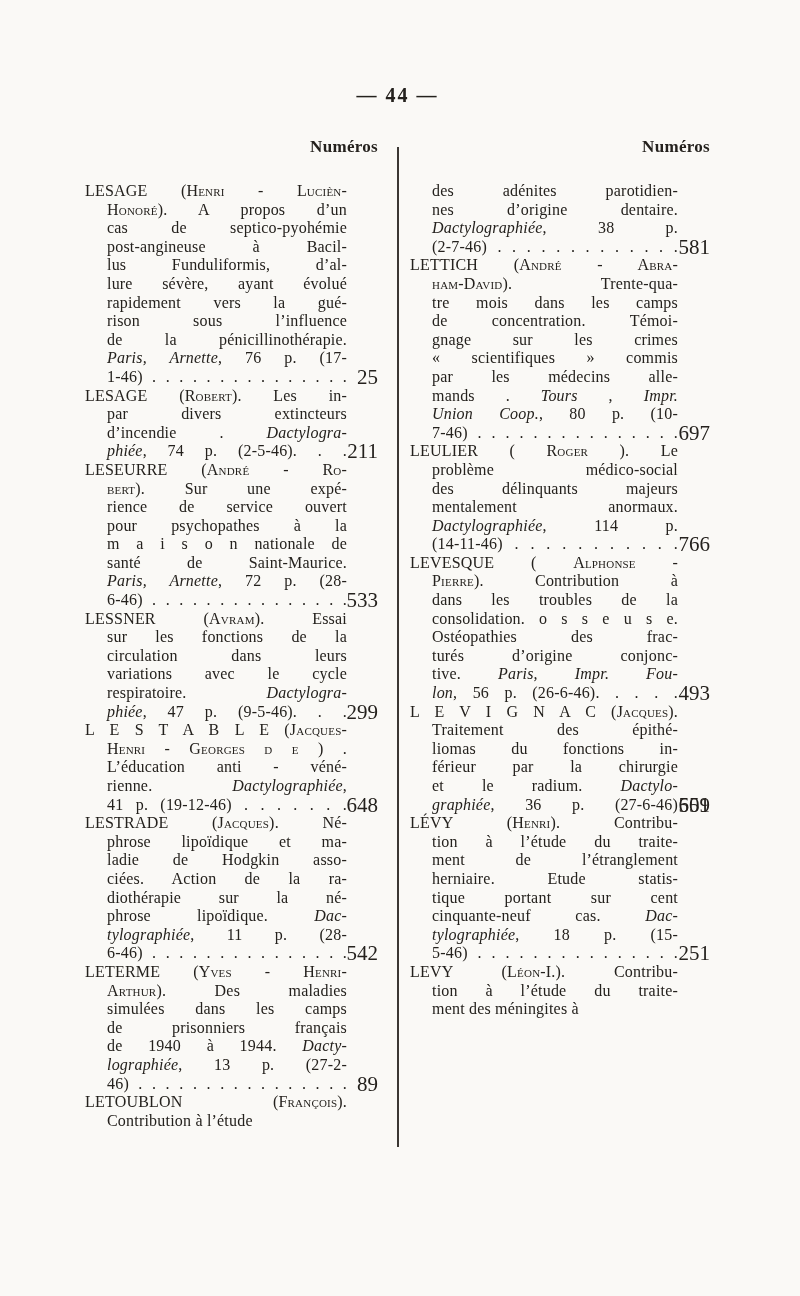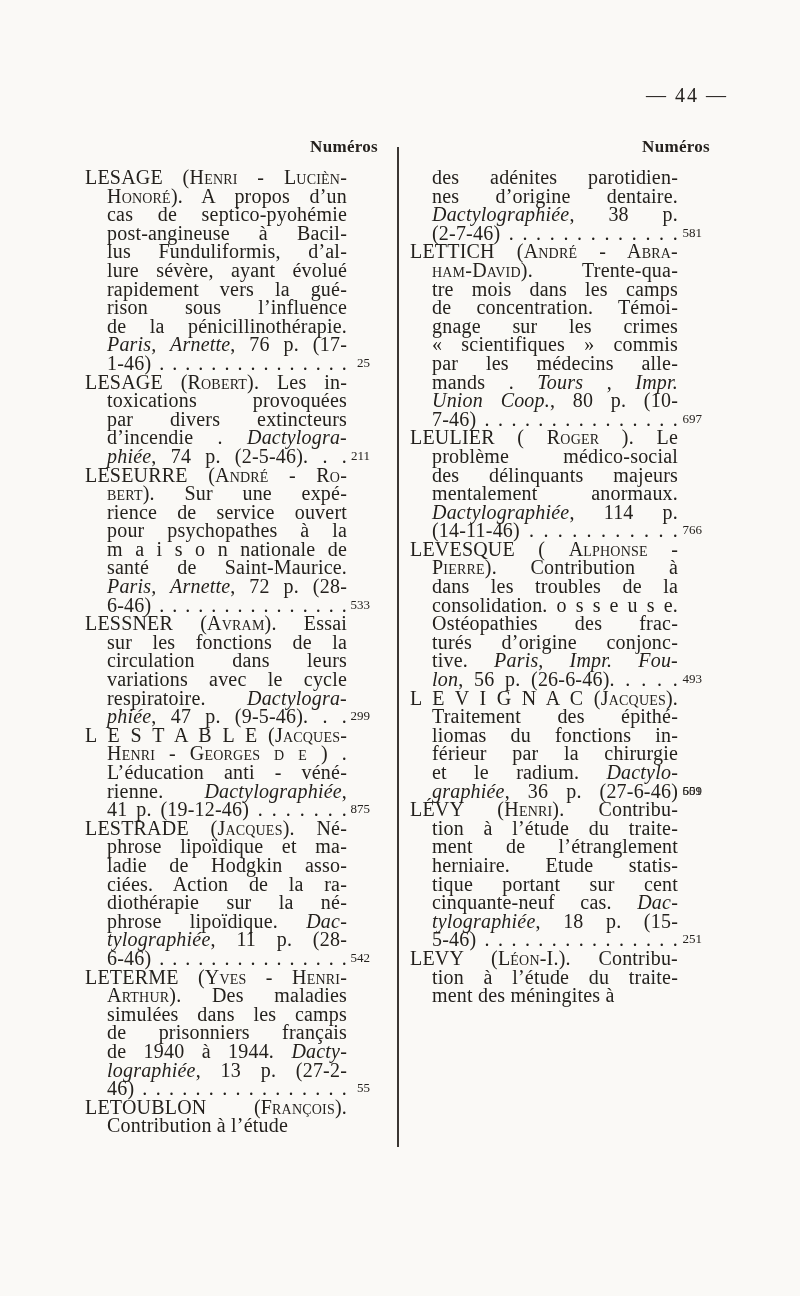--- a/index.html
+++ b/index.html
@@ -3,47 +3,47 @@
 <meta charset="utf-8">
 <style>
   html,body { margin:0; padding:0; background:#f9f8f5; }
   .page {
     position:relative; width:800px; height:1296px;
     background:#faf9f6; color:#24211d;
     font-family:"Liberation Serif", serif;
     overflow:hidden;
   }
   .page-number {
-    position:absolute; top:84px; left:103px; width:625px;
-    text-align:right; font-size:20px; font-weight:normal; letter-spacing:2px;
+    position:absolute; top:84px; left:85px; width:625px;
+    text-align:center; font-size:20px; font-weight:bold; letter-spacing:2px;
   }
   .column { position:absolute; top:137px; }
   .column.left  { left:85px;  width:293px; }
   .column.right { left:410px; width:300px; }
   .col-header {
     text-align:right; font-weight:bold; font-size:17px;
-    margin-bottom:11px; letter-spacing:0.3px;
+    margin-bottom:25px; letter-spacing:0.3px;
   }
   .divider {
     position:absolute; left:397px; top:147px;
     width:2px; height:1000px; background:#3b3733;
   }
   .entry { position:relative; }
   .lines {
-    width:262px; font-size:20px; line-height:18.6px;
+    width:262px; font-size:16px; line-height:18.6px;
     letter-spacing:0.2px;
   }
   .column.right .lines { width:268px; }
   .line { text-align:justify; text-align-last:justify; }
   .line.nojust { text-align-last:auto; }
   .line:not(:first-child) { padding-left:22px; }
   .entry.cont .line { padding-left:22px; }
   .num {
-    position:absolute; right:8px; bottom:0;
-    font-size:13px; line-height:18.6px;font-family:Liberation Serif, serif;
+    position:absolute; right:0; bottom:0;
+    font-size:21px; line-height:18.6px;font-family:Liberation Serif, serif;
   }
   .sc { font-variant:small-caps; }
   .lines i { font-style:italic; }
 </style>
 </head>
 <body>
 
 <div class="page">
   <div class="page-number">— 44 —</div>
   <div class="divider"></div>
@@ -63,21 +63,20 @@
             <div class="line">rison sous l’influence</div>
             <div class="line">de la pénicillinothérapie.</div>
             <div class="line"><i>Paris, Arnette</i>, 76 p. (17-</div>
             <div class="line">1-46) . . . . . . . . . . . . . . .</div>
           </div>
           <div class="num">25</div>
         </div>
         <div class="entry">
           <div class="lines">
             <div class="line">LESAGE (<span class="sc">Robert</span>). Les in-</div>
-            <div class="line">toxications provoquées</div>
             <div class="line">par divers extincteurs</div>
             <div class="line">d’incendie . <i>Dactylogra-</i></div>
             <div class="line"><i>phiée</i>, 74 p. (2-5-46). . .</div>
           </div>
           <div class="num">211</div>
         </div>
         <div class="entry">
           <div class="lines">
             <div class="line">LESEURRE (<span class="sc">André - Ro-</span></div>
             <div class="line"><span class="sc">bert</span>). Sur une expé-</div>
@@ -102,21 +101,21 @@
           <div class="num">299</div>
         </div>
         <div class="entry">
           <div class="lines">
             <div class="line">L E S T A B L E (<span class="sc">Jacques-</span></div>
             <div class="line"><span class="sc">Henri - Georges d e</span> ) .</div>
             <div class="line">L’éducation anti - véné-</div>
             <div class="line">rienne. <i>Dactylographiée</i>,</div>
             <div class="line">41 p. (19-12-46) . . . . . . .</div>
           </div>
-          <div class="num">875</div>
+          <div class="num">648</div>
         </div>
         <div class="entry">
           <div class="lines">
             <div class="line">LESTRADE (<span class="sc">Jacques</span>). Né-</div>
             <div class="line">phrose lipoïdique et ma-</div>
             <div class="line">ladie de Hodgkin asso-</div>
             <div class="line">ciées. Action de la ra-</div>
             <div class="line">diothérapie sur la né-</div>
             <div class="line">phrose lipoïdique. <i>Dac-</i></div>
             <div class="line"><i>tylographiée</i>, 11 p. (28-</div>
@@ -127,21 +126,21 @@
         <div class="entry">
           <div class="lines">
             <div class="line">LETERME (<span class="sc">Yves - Henri-</span></div>
             <div class="line"><span class="sc">Arthur</span>). Des maladies</div>
             <div class="line">simulées dans les camps</div>
             <div class="line">de prisonniers français</div>
             <div class="line">de 1940 à 1944. <i>Dacty-</i></div>
             <div class="line"><i>lographiée</i>, 13 p. (27-2-</div>
             <div class="line">46) . . . . . . . . . . . . . . . .</div>
           </div>
-          <div class="num">55</div>
+          <div class="num">89</div>
         </div>
         <div class="entry">
           <div class="lines">
             <div class="line">LETOUBLON (<span class="sc">François</span>).</div>
             <div class="line nojust">Contribution à l’étude</div>
           </div>
         </div>
       </div>
   </div>
 

